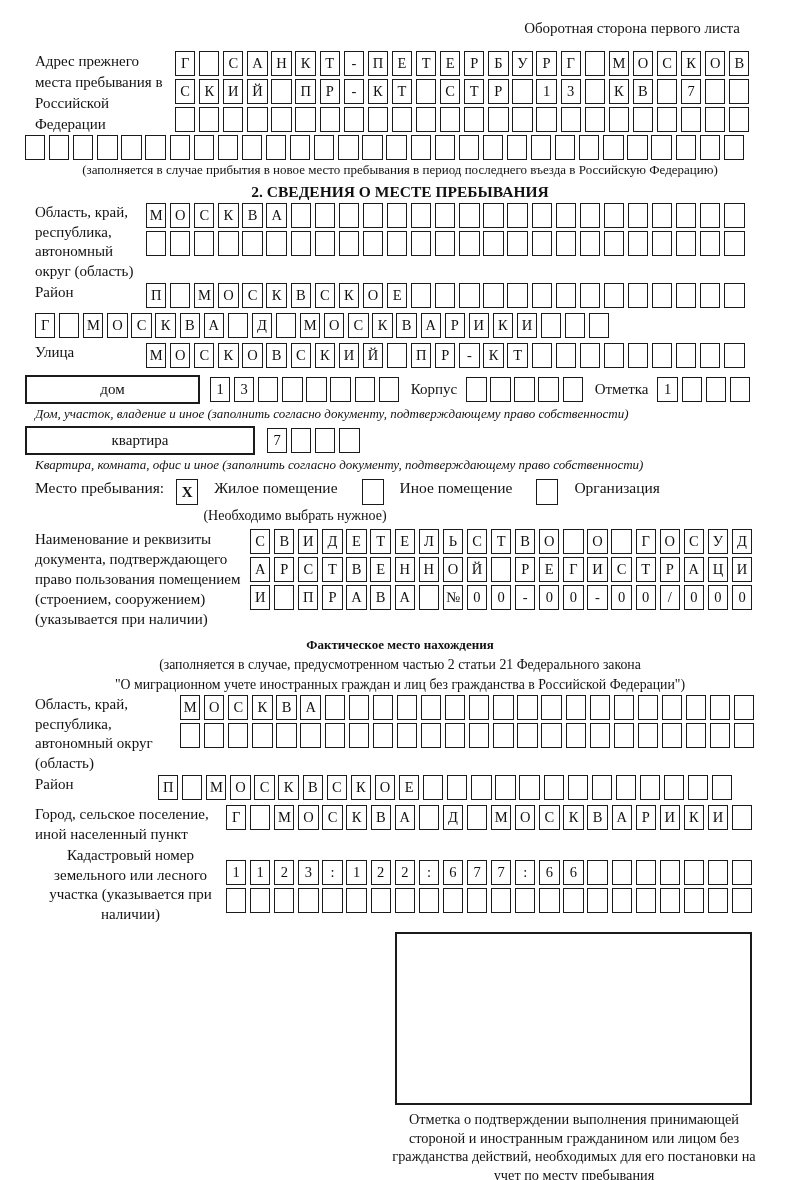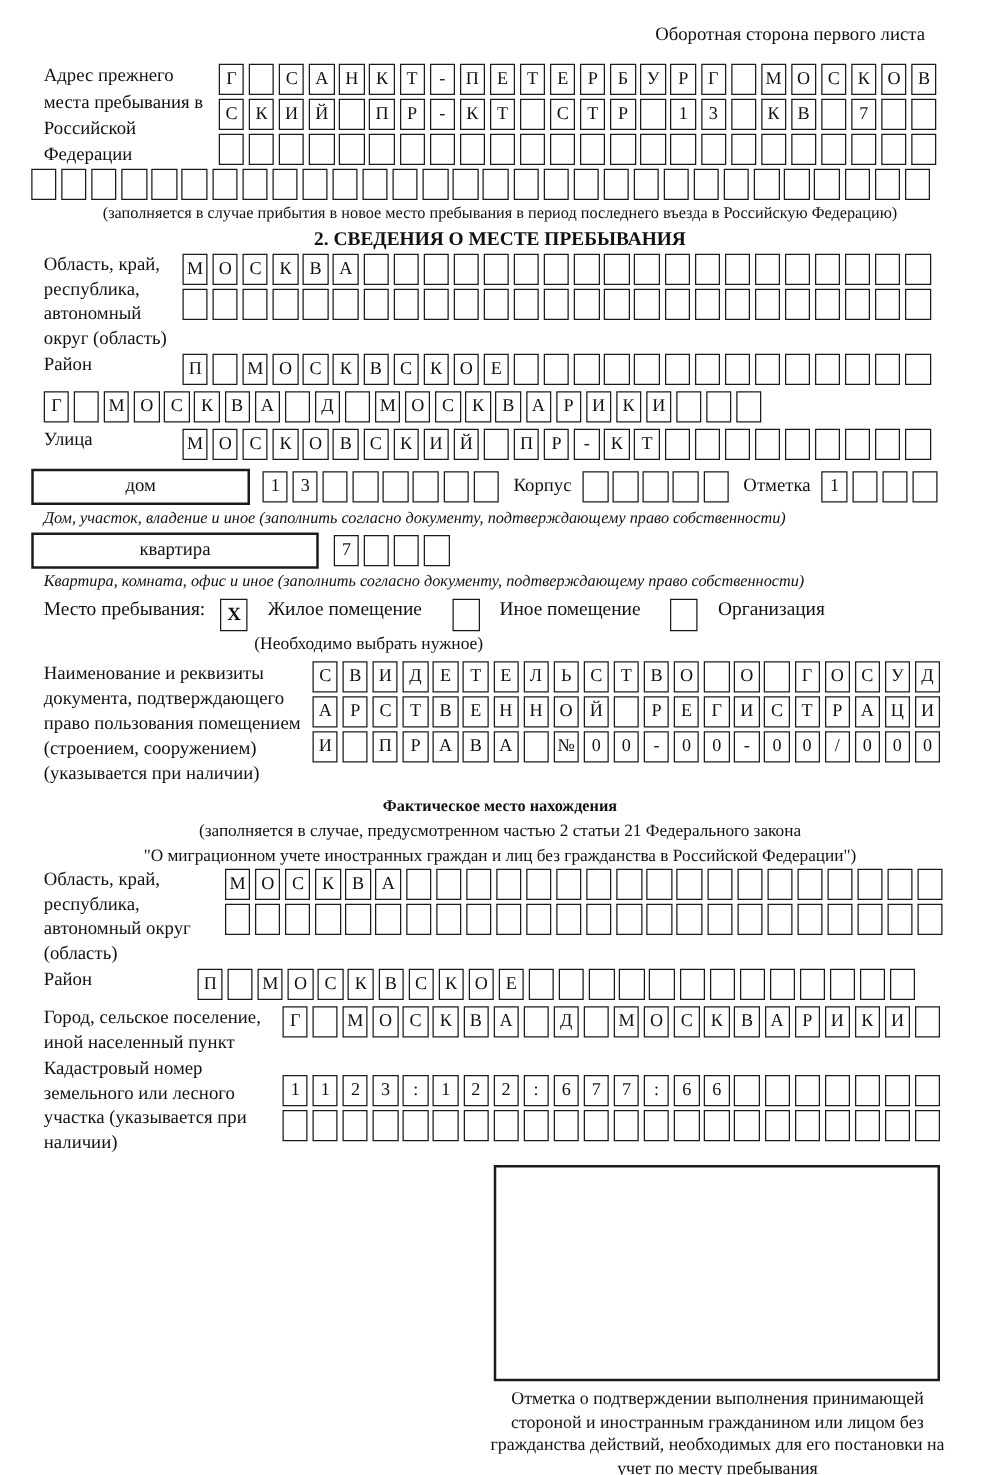--- a/index.html
+++ b/index.html
@@ -34,21 +34,21 @@
 
   .field{ margin-left:35px; margin-top:2px; }
   .w-oblast{ width:111px; }
   .w-raion{ width:111px; }
   .w-gorod{ width:143px; }
   .w-ulitsa{ width:111px; }
   .w-doc{ width:215px; line-height:20px; }
   .w-oblast2{ width:145px; }
   .w-raion2{ width:123px; }
   .w-gorod2{ width:191px; }
-  .w-kadastr{ width:191px; }
+  .w-kadastr{ width:191px;text-align:center; }
 
   .house-row{ display:flex; align-items:center; margin:4px 0 0 25px; }
   .wide-box{
     box-sizing:border-box; border:2px solid #1b1b1b; height:29px;
     display:flex; align-items:center; justify-content:center; font-size:15px;
   }
   .dom-box{ width:175px; margin-right:10px; }
   .kv-box{ width:230px; margin-right:12px; }
   .inline-lbl{ font-size:15px; padding:0 9px 0 8px; }
 

